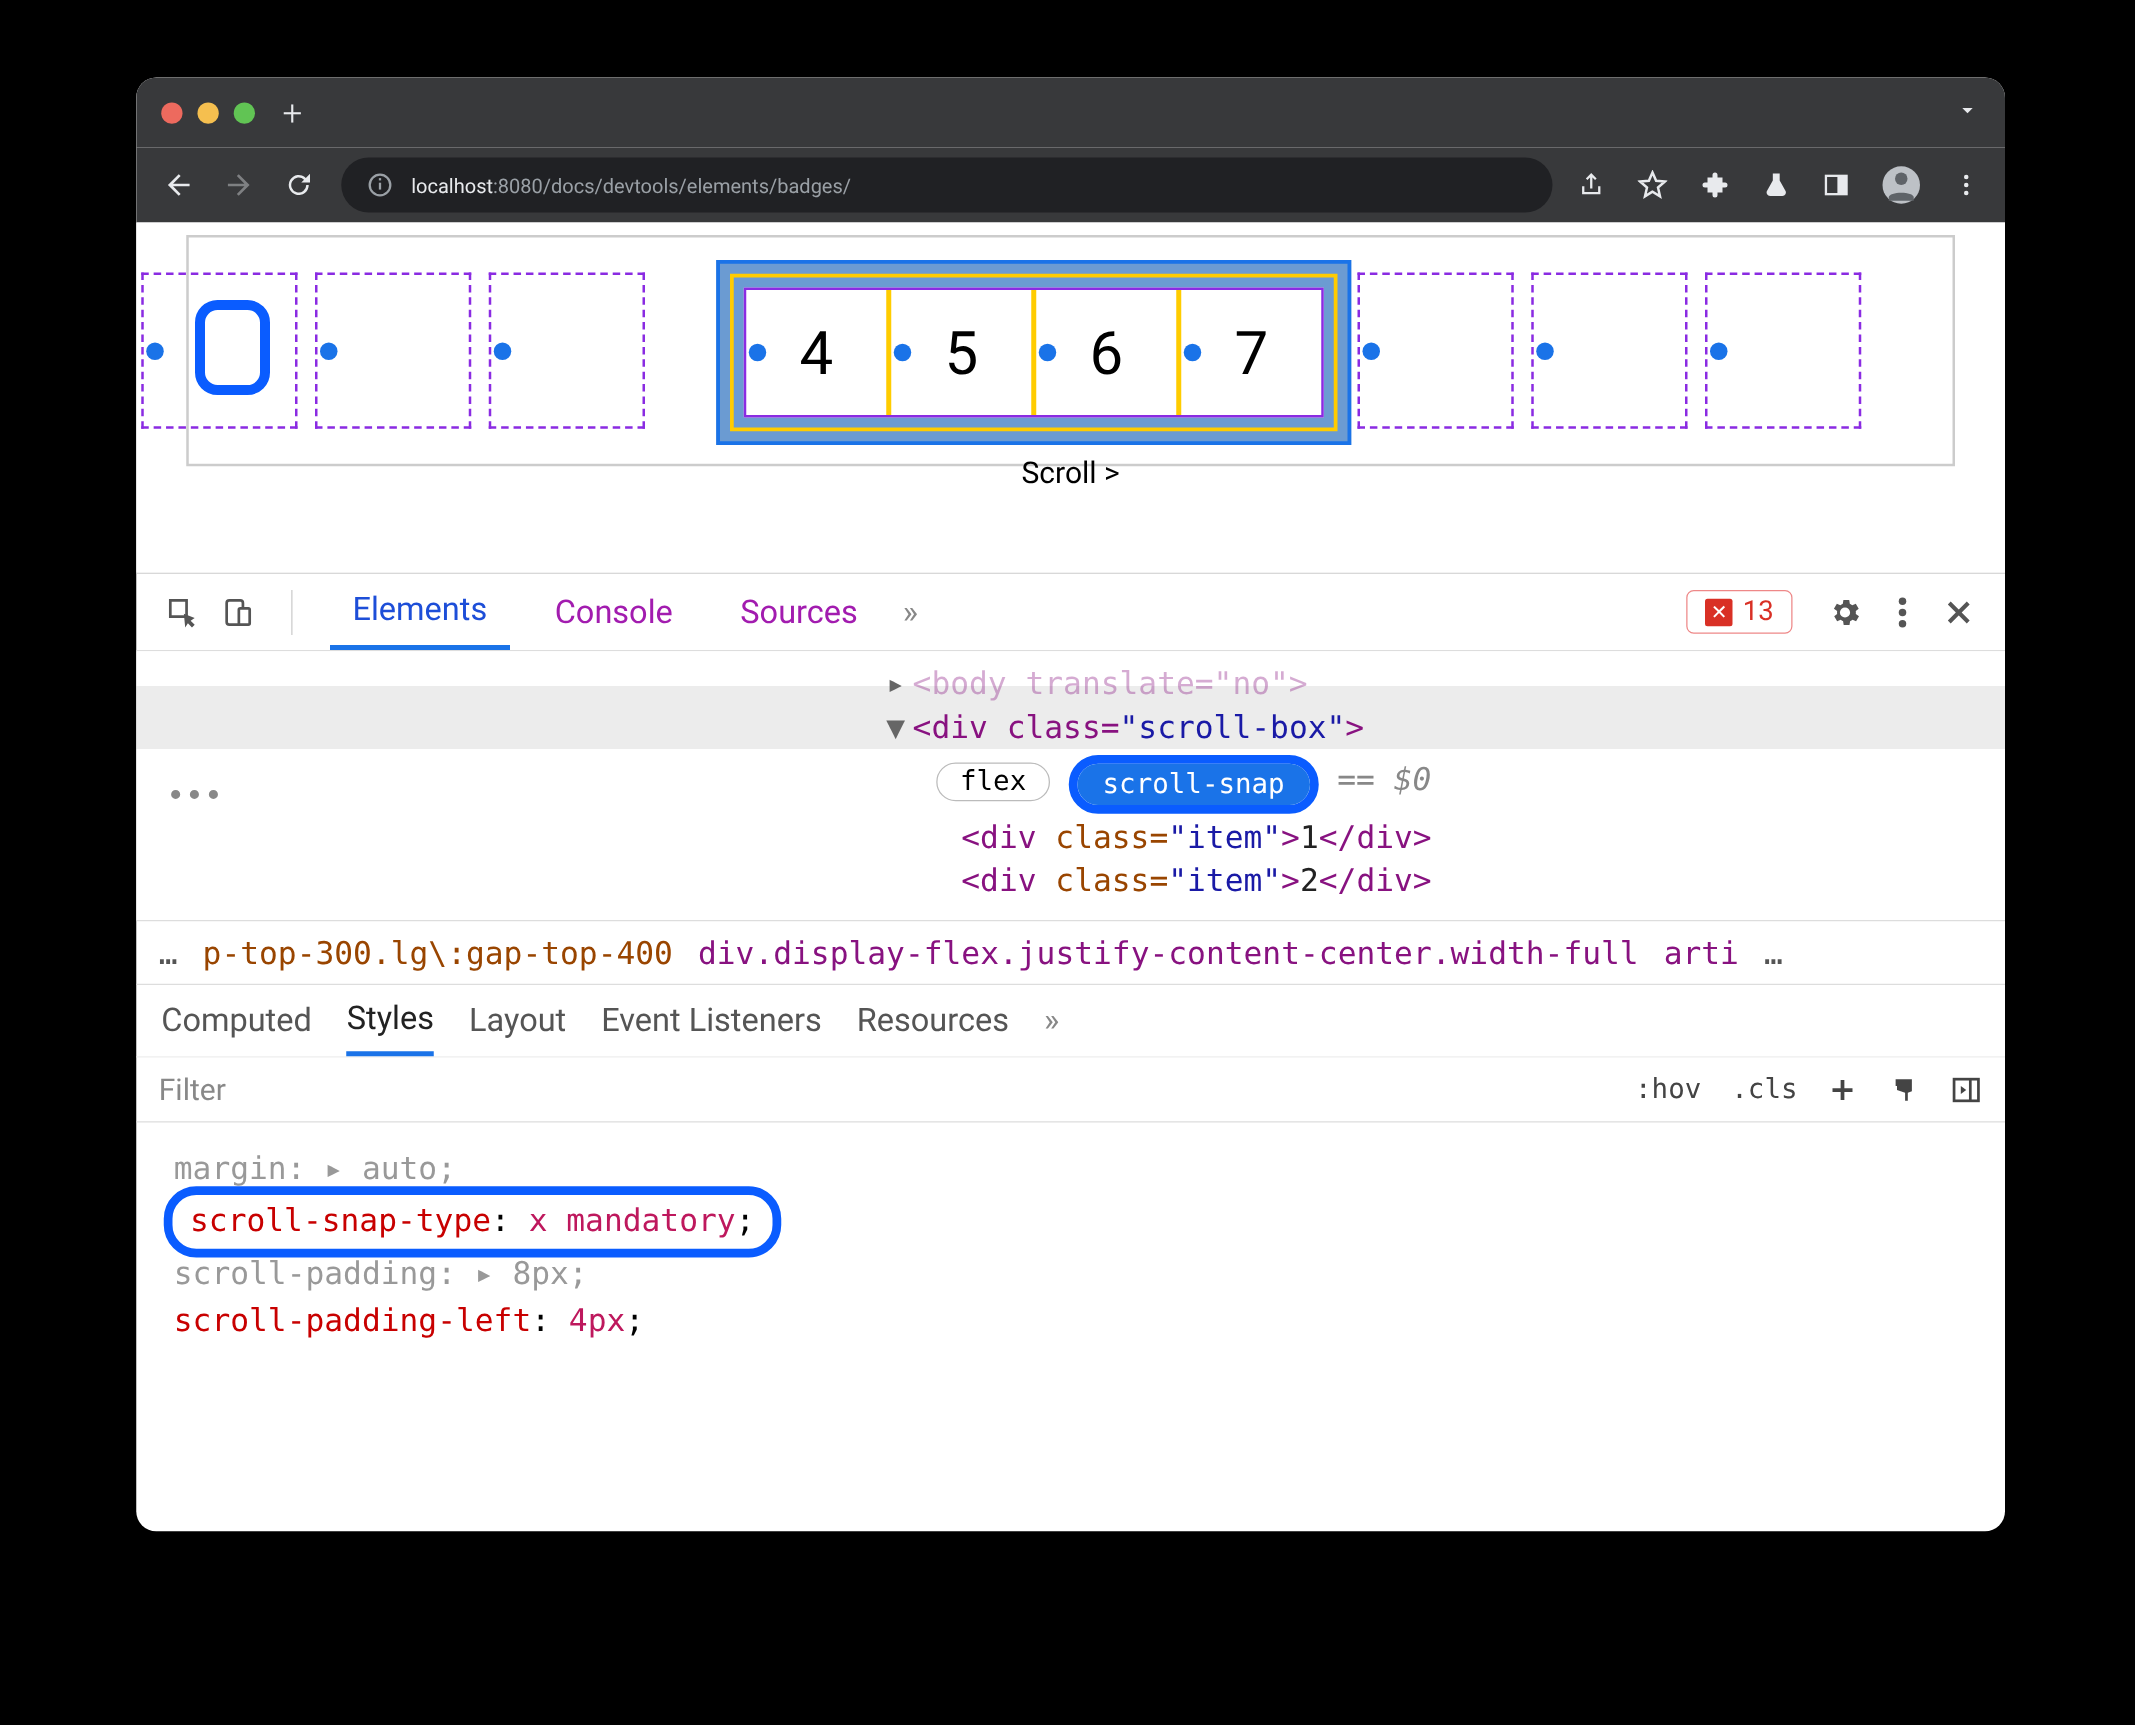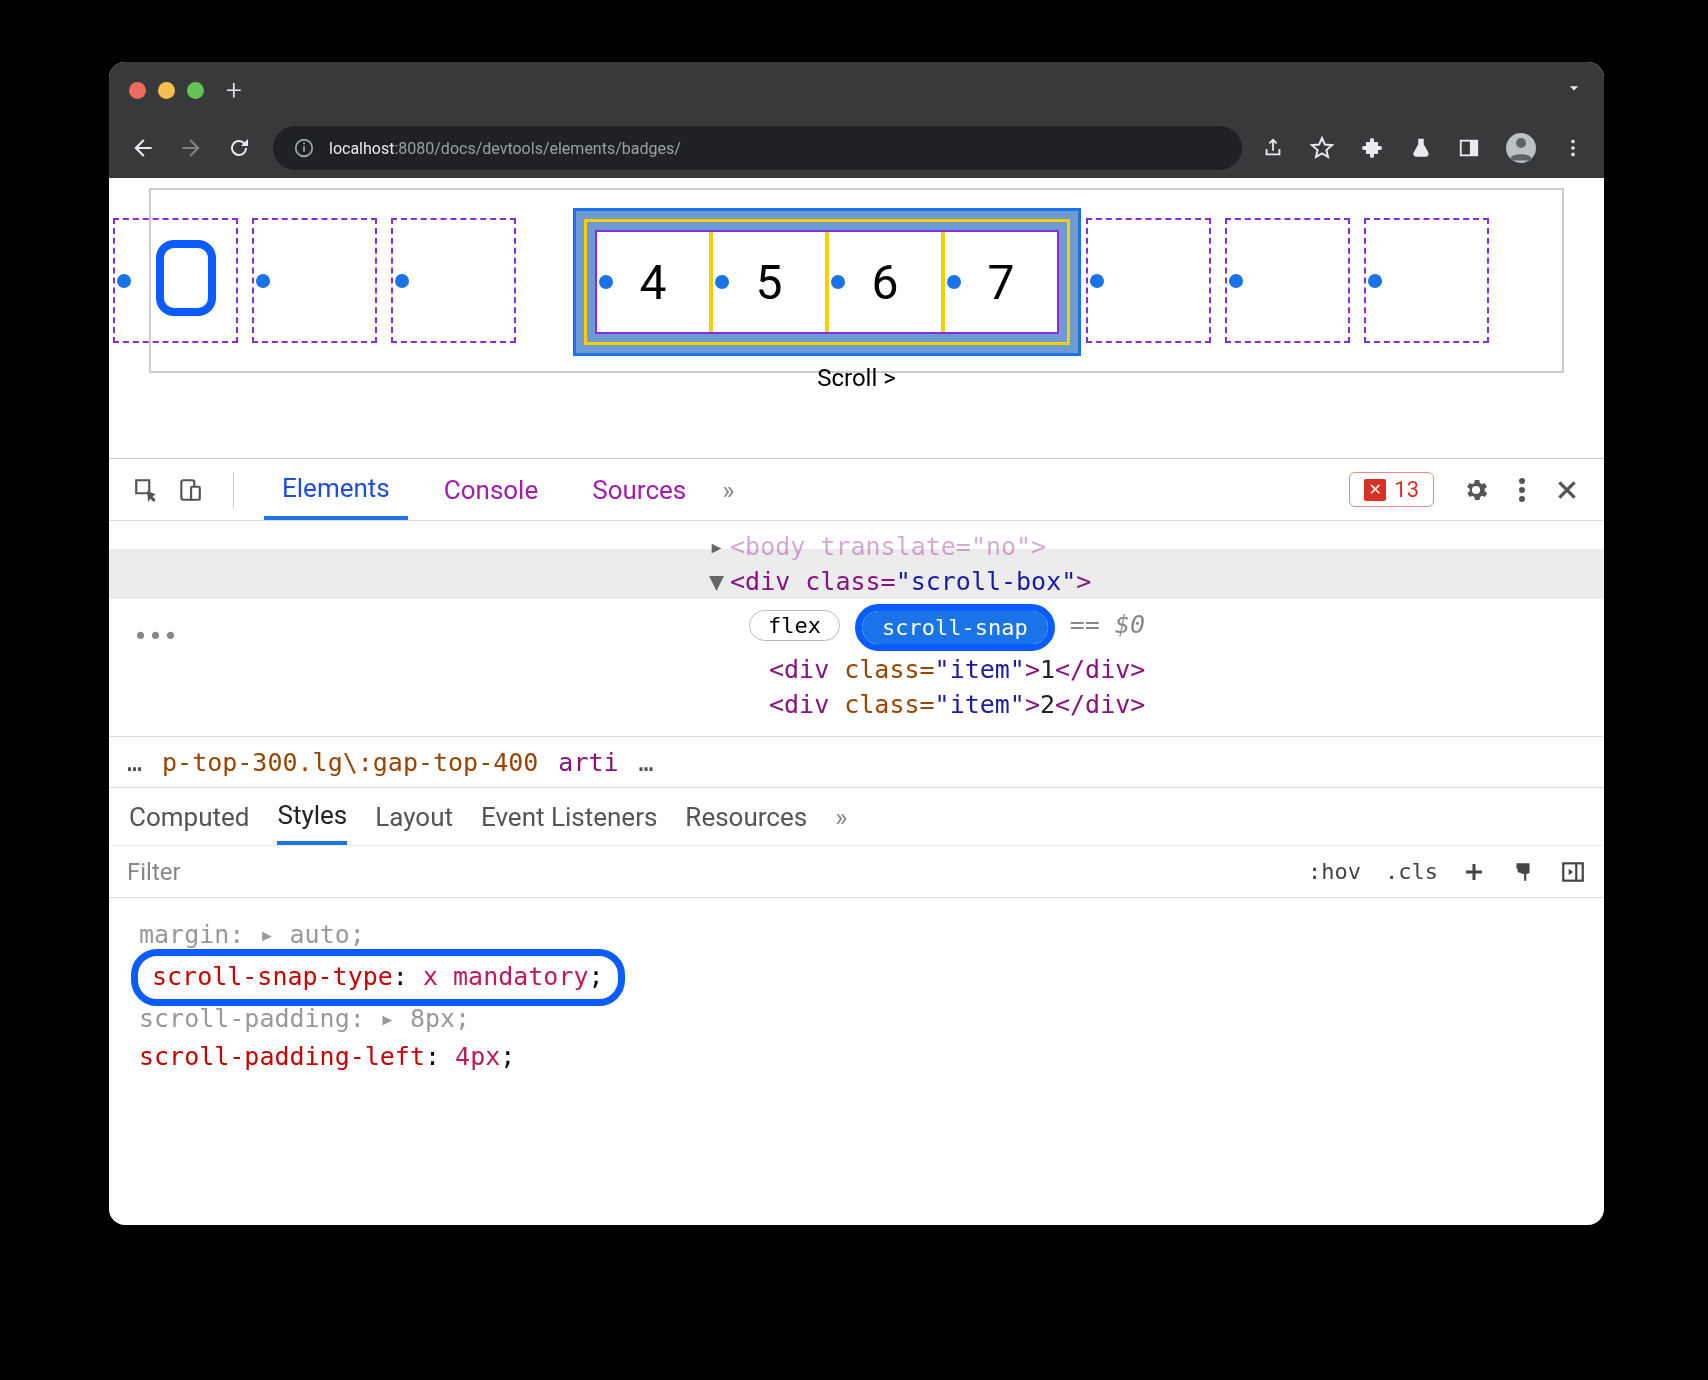--- a/index.html
+++ b/index.html
@@ -402,20 +402,21 @@
         <span class="dollar">== $0</span>
       </div>
       <div class="line" style="padding-left:660px;"><span class="tag">&lt;div </span><span class="attr">class=</span><span class="aval">"item"</span><span class="tag">&gt;</span><span class="txt">1</span><span class="tag">&lt;/div&gt;</span></div>
       <div class="line" style="padding-left:660px;"><span class="tag">&lt;div </span><span class="attr">class=</span><span class="aval">"item"</span><span class="tag">&gt;</span><span class="txt">2</span><span class="tag">&lt;/div&gt;</span></div>
       <div class="more">•••</div>
     </div>
 
     <div class="breadcrumb">
       <span class="dots">…</span>
       <span class="bc1">p-top-300.lg\:gap-top-400</span>
+      <span>div.display-flex.justify-content-center.width-full</span>
       <span>arti</span>
       <span class="dots">…</span>
     </div>
 
     <div class="styles-tabs">
       <div class="stab">Computed</div>
       <div class="stab active">Styles</div>
       <div class="stab">Layout</div>
       <div class="stab">Event Listeners</div>
       <div class="stab">Resources</div>

